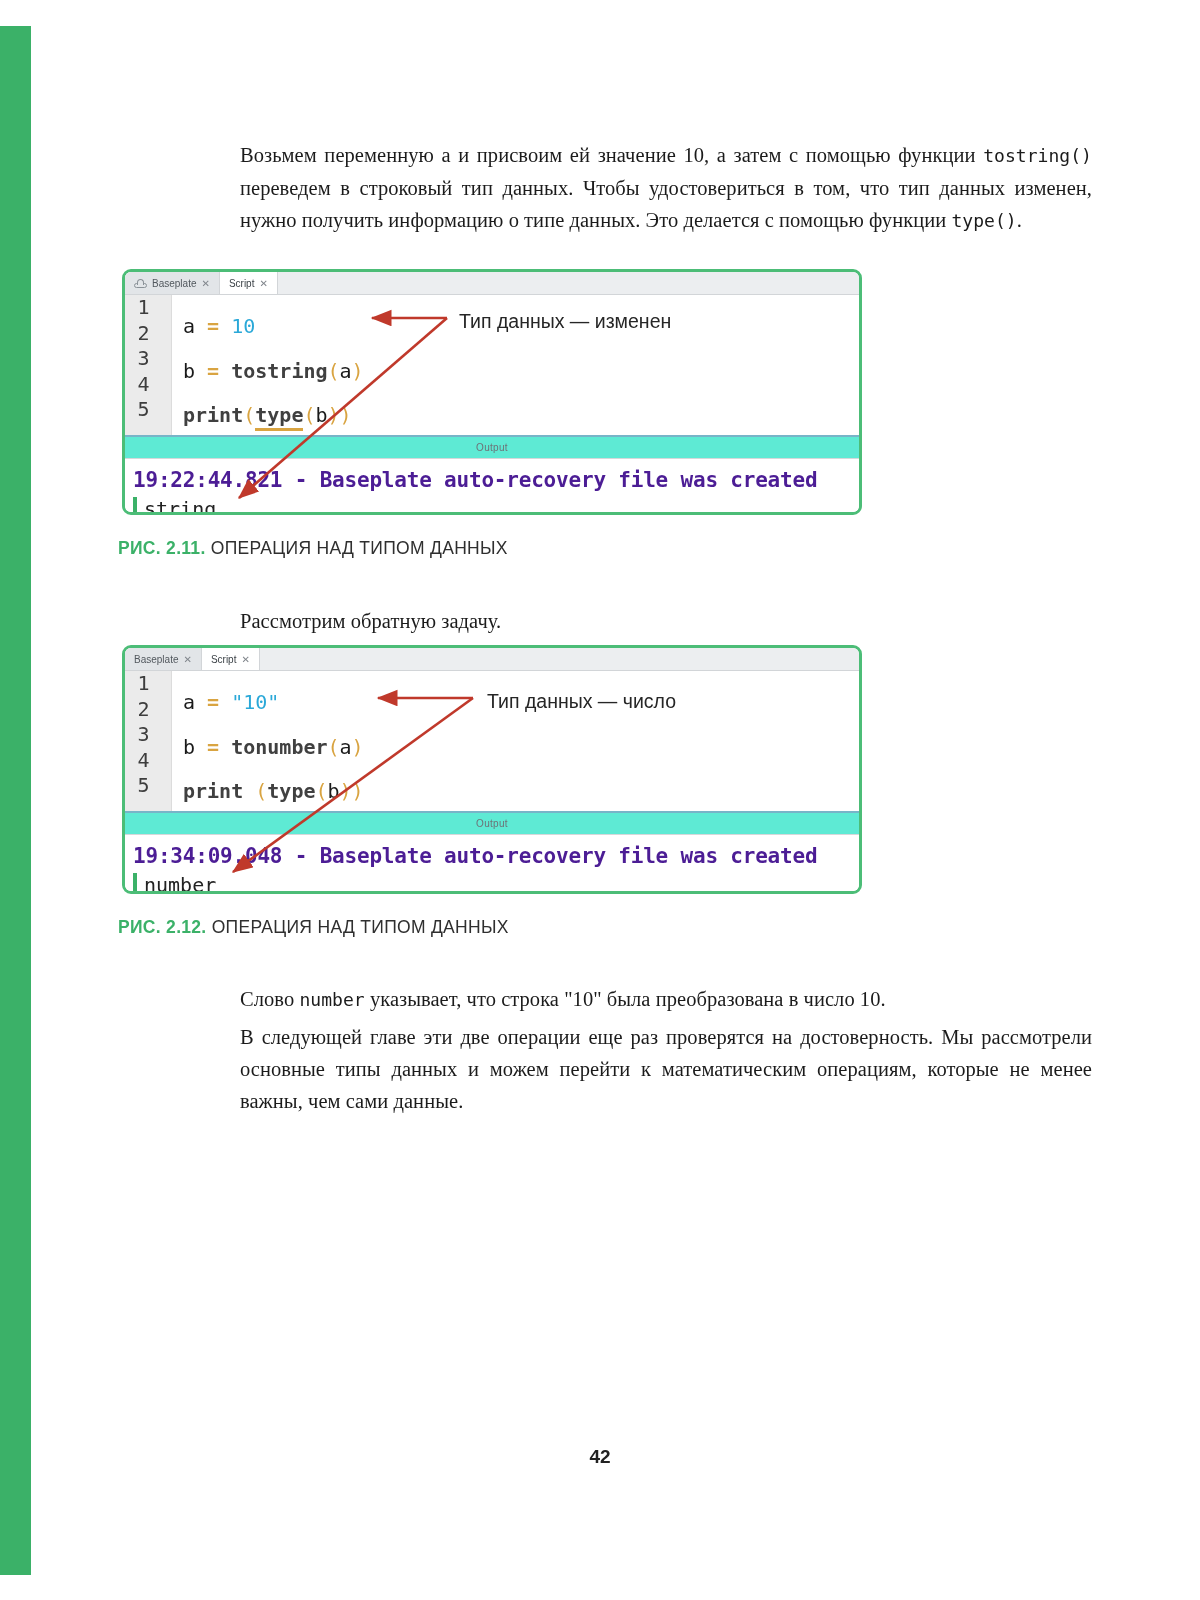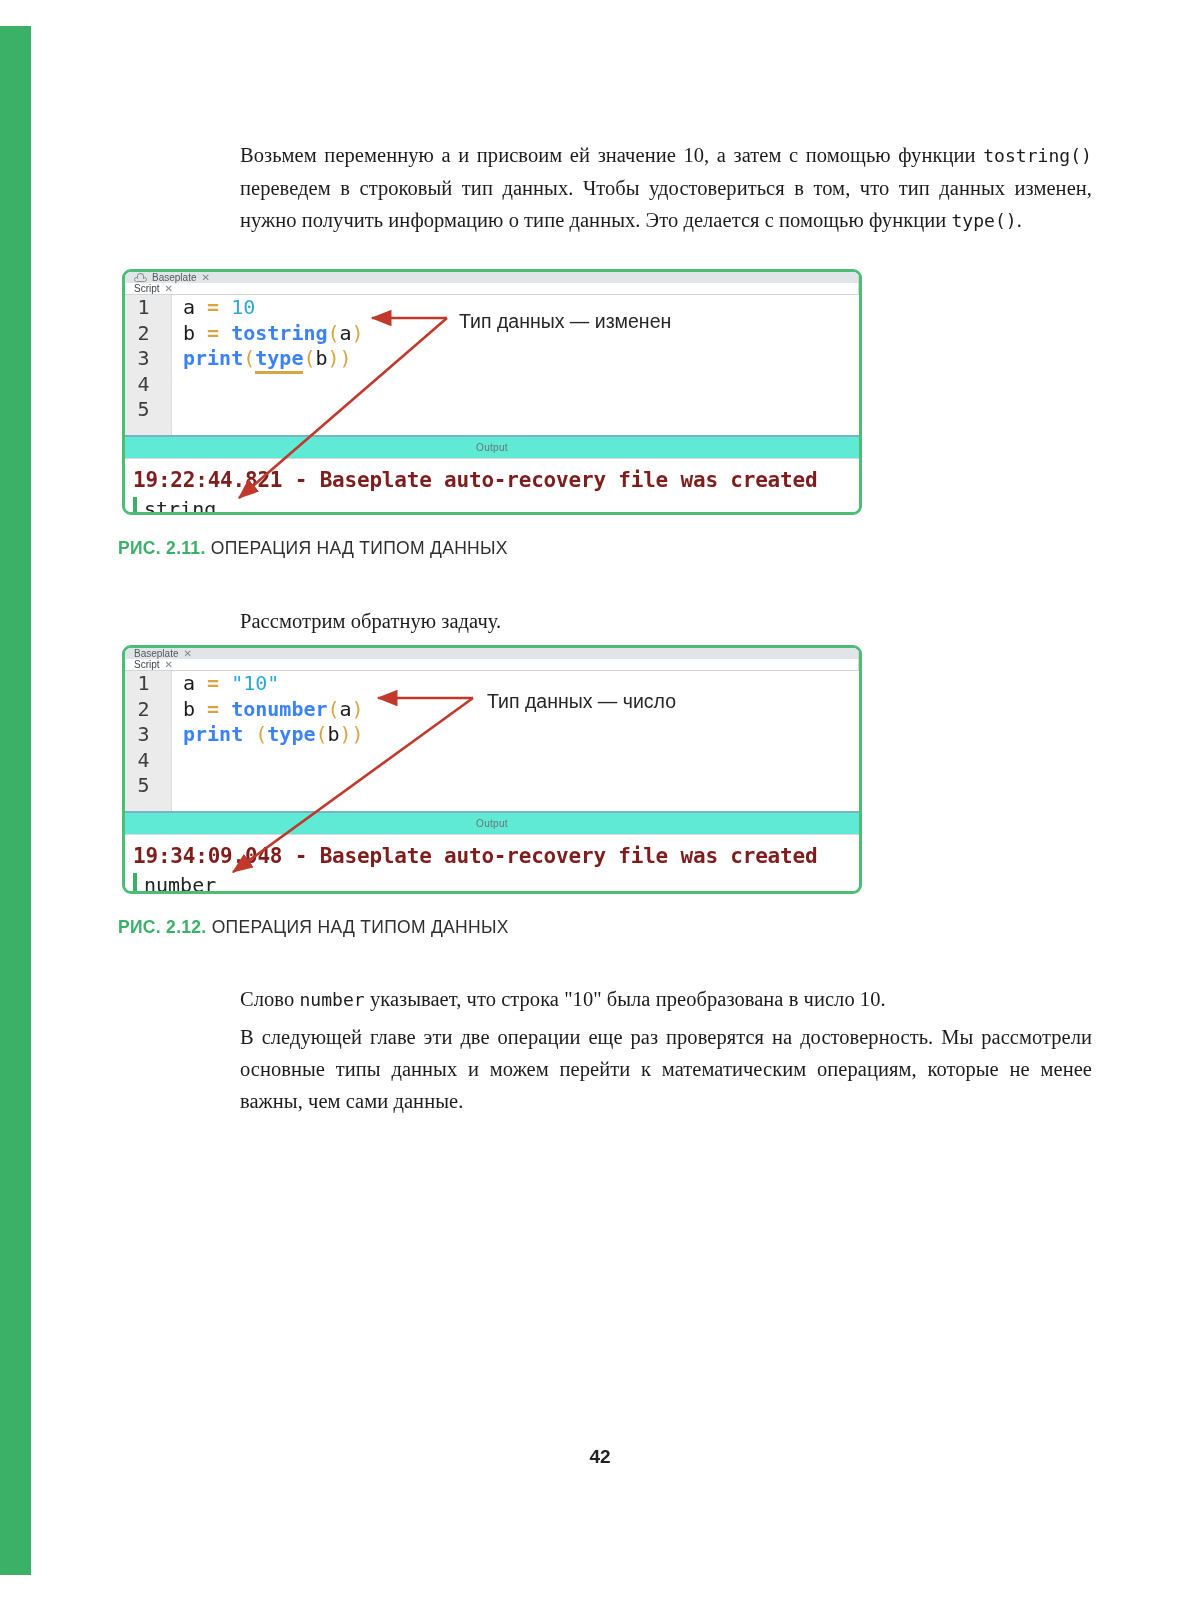--- a/index.html
+++ b/index.html
@@ -98,21 +98,20 @@
   .figure.fig2 { left: 122px; top: 645px; width: 740px; height: 249px; }
 
   .tabbar {
     height: 22px;
     background: #eceef0;
     border-bottom: 1px solid #d2d5d8;
     display: flex;
     align-items: stretch;
     font-family: "Liberation Sans", sans-serif;
     position: relative;
-    flex-direction: column;
   }
   .tab {
     display: flex;
     align-items: center;
     gap: 5px;
     padding: 0 9px;
     font-size: 10px;
     color: #52585e;
     background: #e2e5e8;
     border-right: 1px solid #d2d5d8;
@@ -173,26 +172,27 @@
   .code-lines {
     position: absolute;
     left: 58px; top: 0;
     font-family: "DejaVu Sans Mono", monospace;
     font-size: 20px;
   }
   .code-lines .cl {
     height: 25.6px;
     line-height: 25.6px;
     white-space: pre;
+    margin-top: 19px;
   }
   .t-var   { color: #1a1a1a; }
   .t-op    { color: #d9a441; font-weight: bold; }
   .t-num   { color: #2aa8d8; }
   .t-str   { color: #2aa8d8; }
-  .t-fn    { color: #3b82f6; font-weight: bold; }
+  .t-fn    { color: #404040; font-weight: bold; }
   .t-paren { color: #d9a441; }
   .t-under { border-bottom: 3px solid #d9a441; padding-bottom: 1px; }
 
   .out-divider {
     height: 21px;
     background: #5eead4;
     border-top: 2px solid #78b4c8;
     border-bottom: 1px solid #d6d8da;
     display: flex;
     align-items: center;
@@ -204,21 +204,21 @@
   }
 
   .output-area {
     background: #ffffff;
     padding: 6px 0 0 8px;
   }
   .out-line {
     font-family: "DejaVu Sans Mono", monospace;
     font-size: 21px;
     font-weight: bold;
-    color: #7f1d1d;
+    color: #4c1d95;
     line-height: 30px;
     white-space: nowrap;
     letter-spacing: -0.2px;
   }
   .out-result {
     display: flex;
     align-items: flex-start;
     gap: 7px;
     margin-top: 2px;
   }

